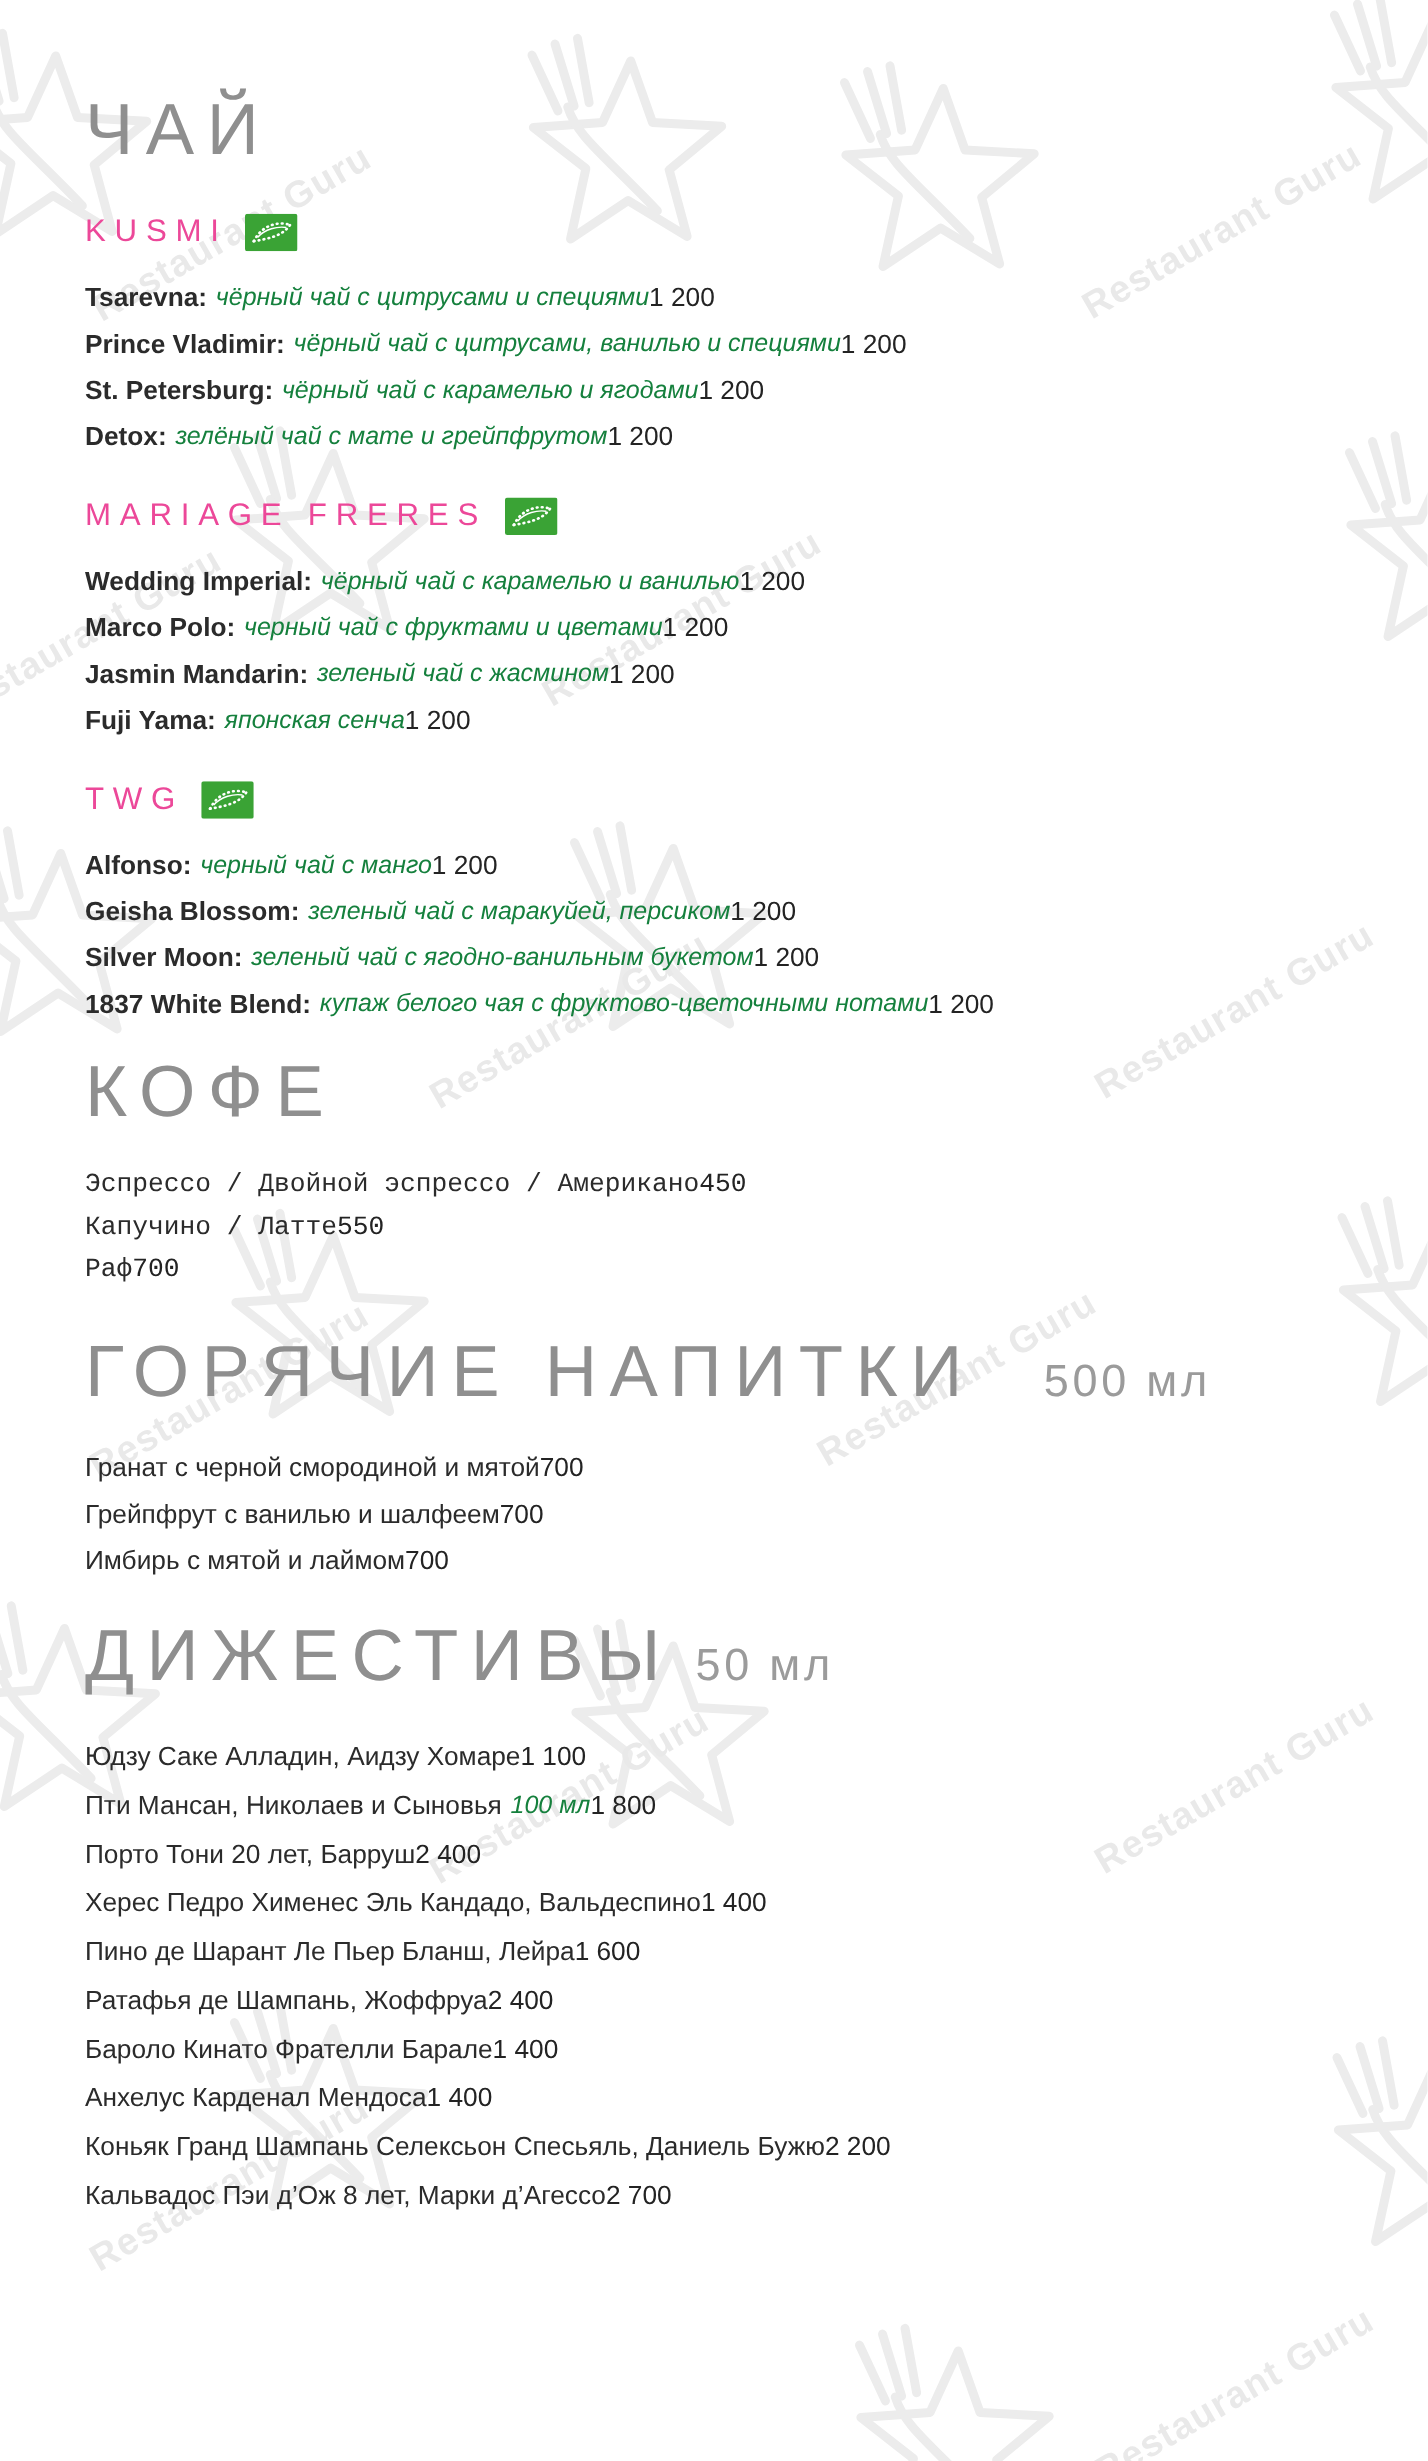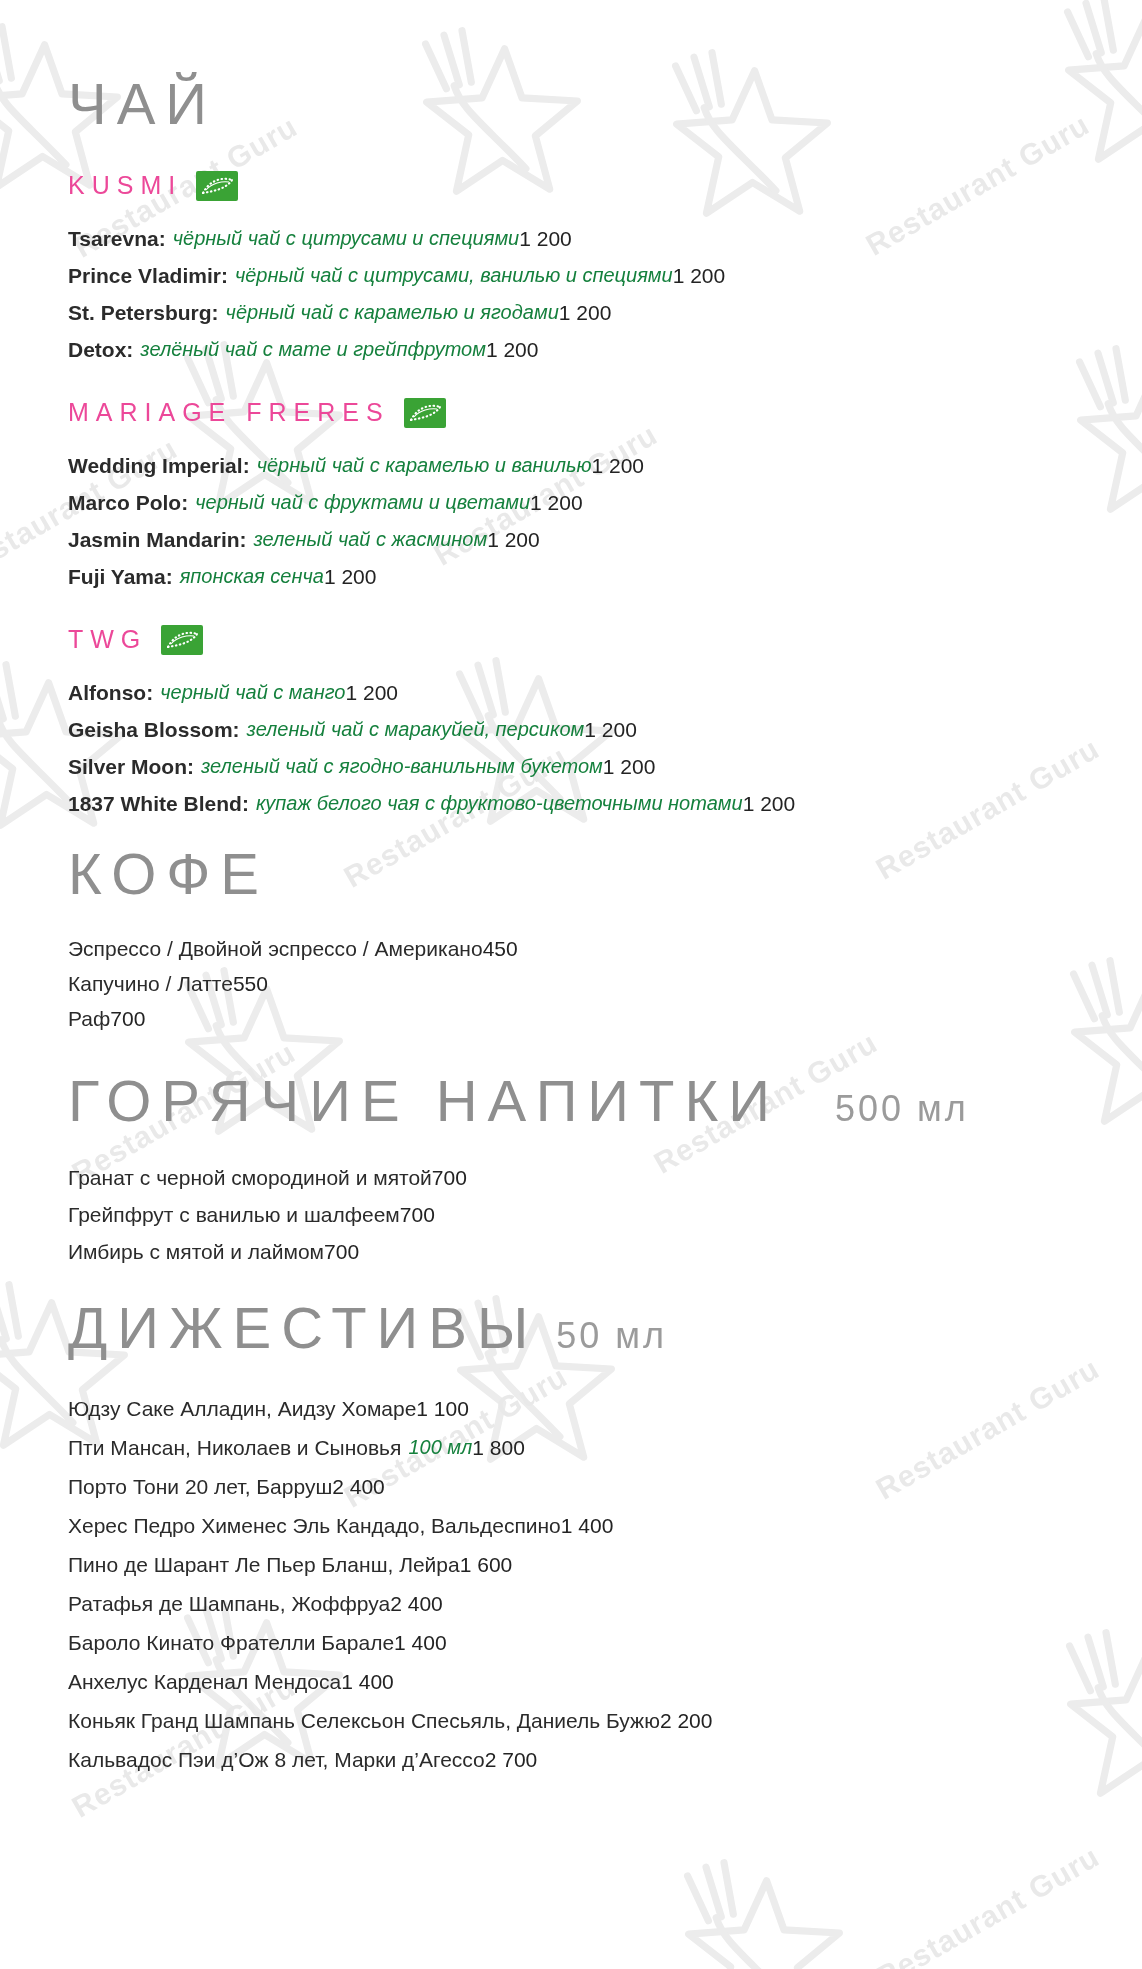--- a/index.html
+++ b/index.html
@@ -26,21 +26,21 @@
     font-size:25px; letter-spacing:7px; color:#ec4899; font-weight:400;
   }
   .badge svg { display:block; }
   .row { display:flex; align-items:flex-start; font-size:21px; margin-bottom:13px; }
   .nm { font-weight:700; white-space:nowrap; color:#2b2b2b; }
   .nm.plain { font-weight:400; }
   .ds, .note { font-style:italic; color:#15803d; font-size:20px; margin-left:7px; white-space:nowrap; }
   .row span:empty { display:none; }
   .pr { white-space:nowrap; color:#232323; }
   .sec-coffee .title { margin:28px 0 32px; }
-  .sec-coffee .row { margin-bottom:11px; }
+  .sec-coffee .row { margin-bottom:11px;font-family:Liberation Mono, monospace; }
   .sec-hot .title { margin:40px 0 34px;gap:37px; }
   .sec-hot .row { margin-bottom:13px; }
   .sec-dig .title { margin:34px 0 38px; }
   .sec-dig .row { margin-bottom:15px; }
 </style>
 </head>
 <body>
 
 <svg width="0" height="0" style="position:absolute">
   <symbol id="star-sym" viewBox="0 0 200 200">

